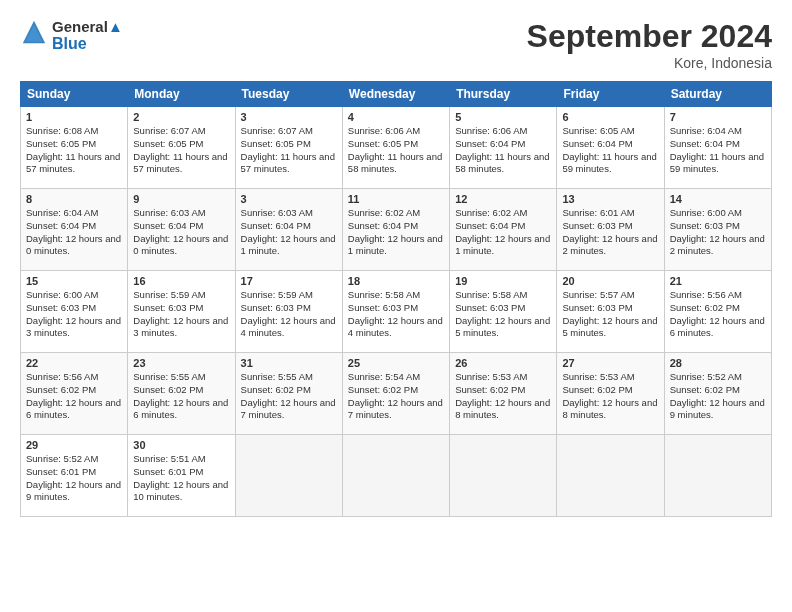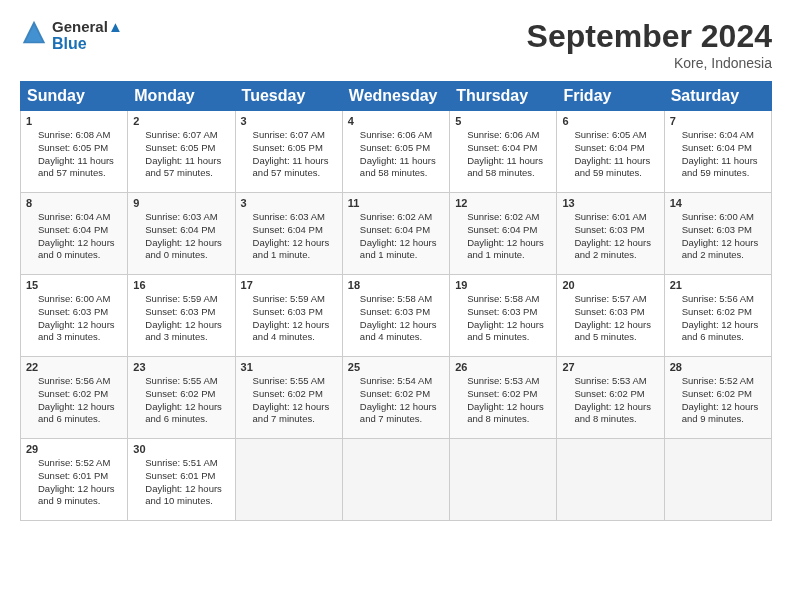--- a/index.html
+++ b/index.html
@@ -42,21 +42,21 @@
       color: #555;
     }
     table {
       width: 100%;
       border-collapse: collapse;
       table-layout: fixed;
     }
     th {
       background-color: #2a6db5;
       color: #fff;
-      font-size: 16px;
+      font-size: 12px;
       font-weight: bold;
       text-align: left;
       padding: 5px 6px;
       border: 1px solid #2a6db5;
     }
     td {
       border: 1px solid #ccc;
       vertical-align: top;
       padding: 4px 5px;
       font-size: 9.5px;
@@ -68,21 +68,20 @@
       background: #f5f5f5;
     }
     .day-num {
       font-size: 11px;
       font-weight: bold;
       display: block;
       margin-bottom: 2px;
     }
     .day-info {
       line-height: 1.35;
-      margin-left: 12px;
     }
     tr:nth-child(even) td:not(.empty) {
       background: #f9f9f9;
     }
   </style>
 </head>
 <body>
 
 <div class="page">
   <div class="header">

